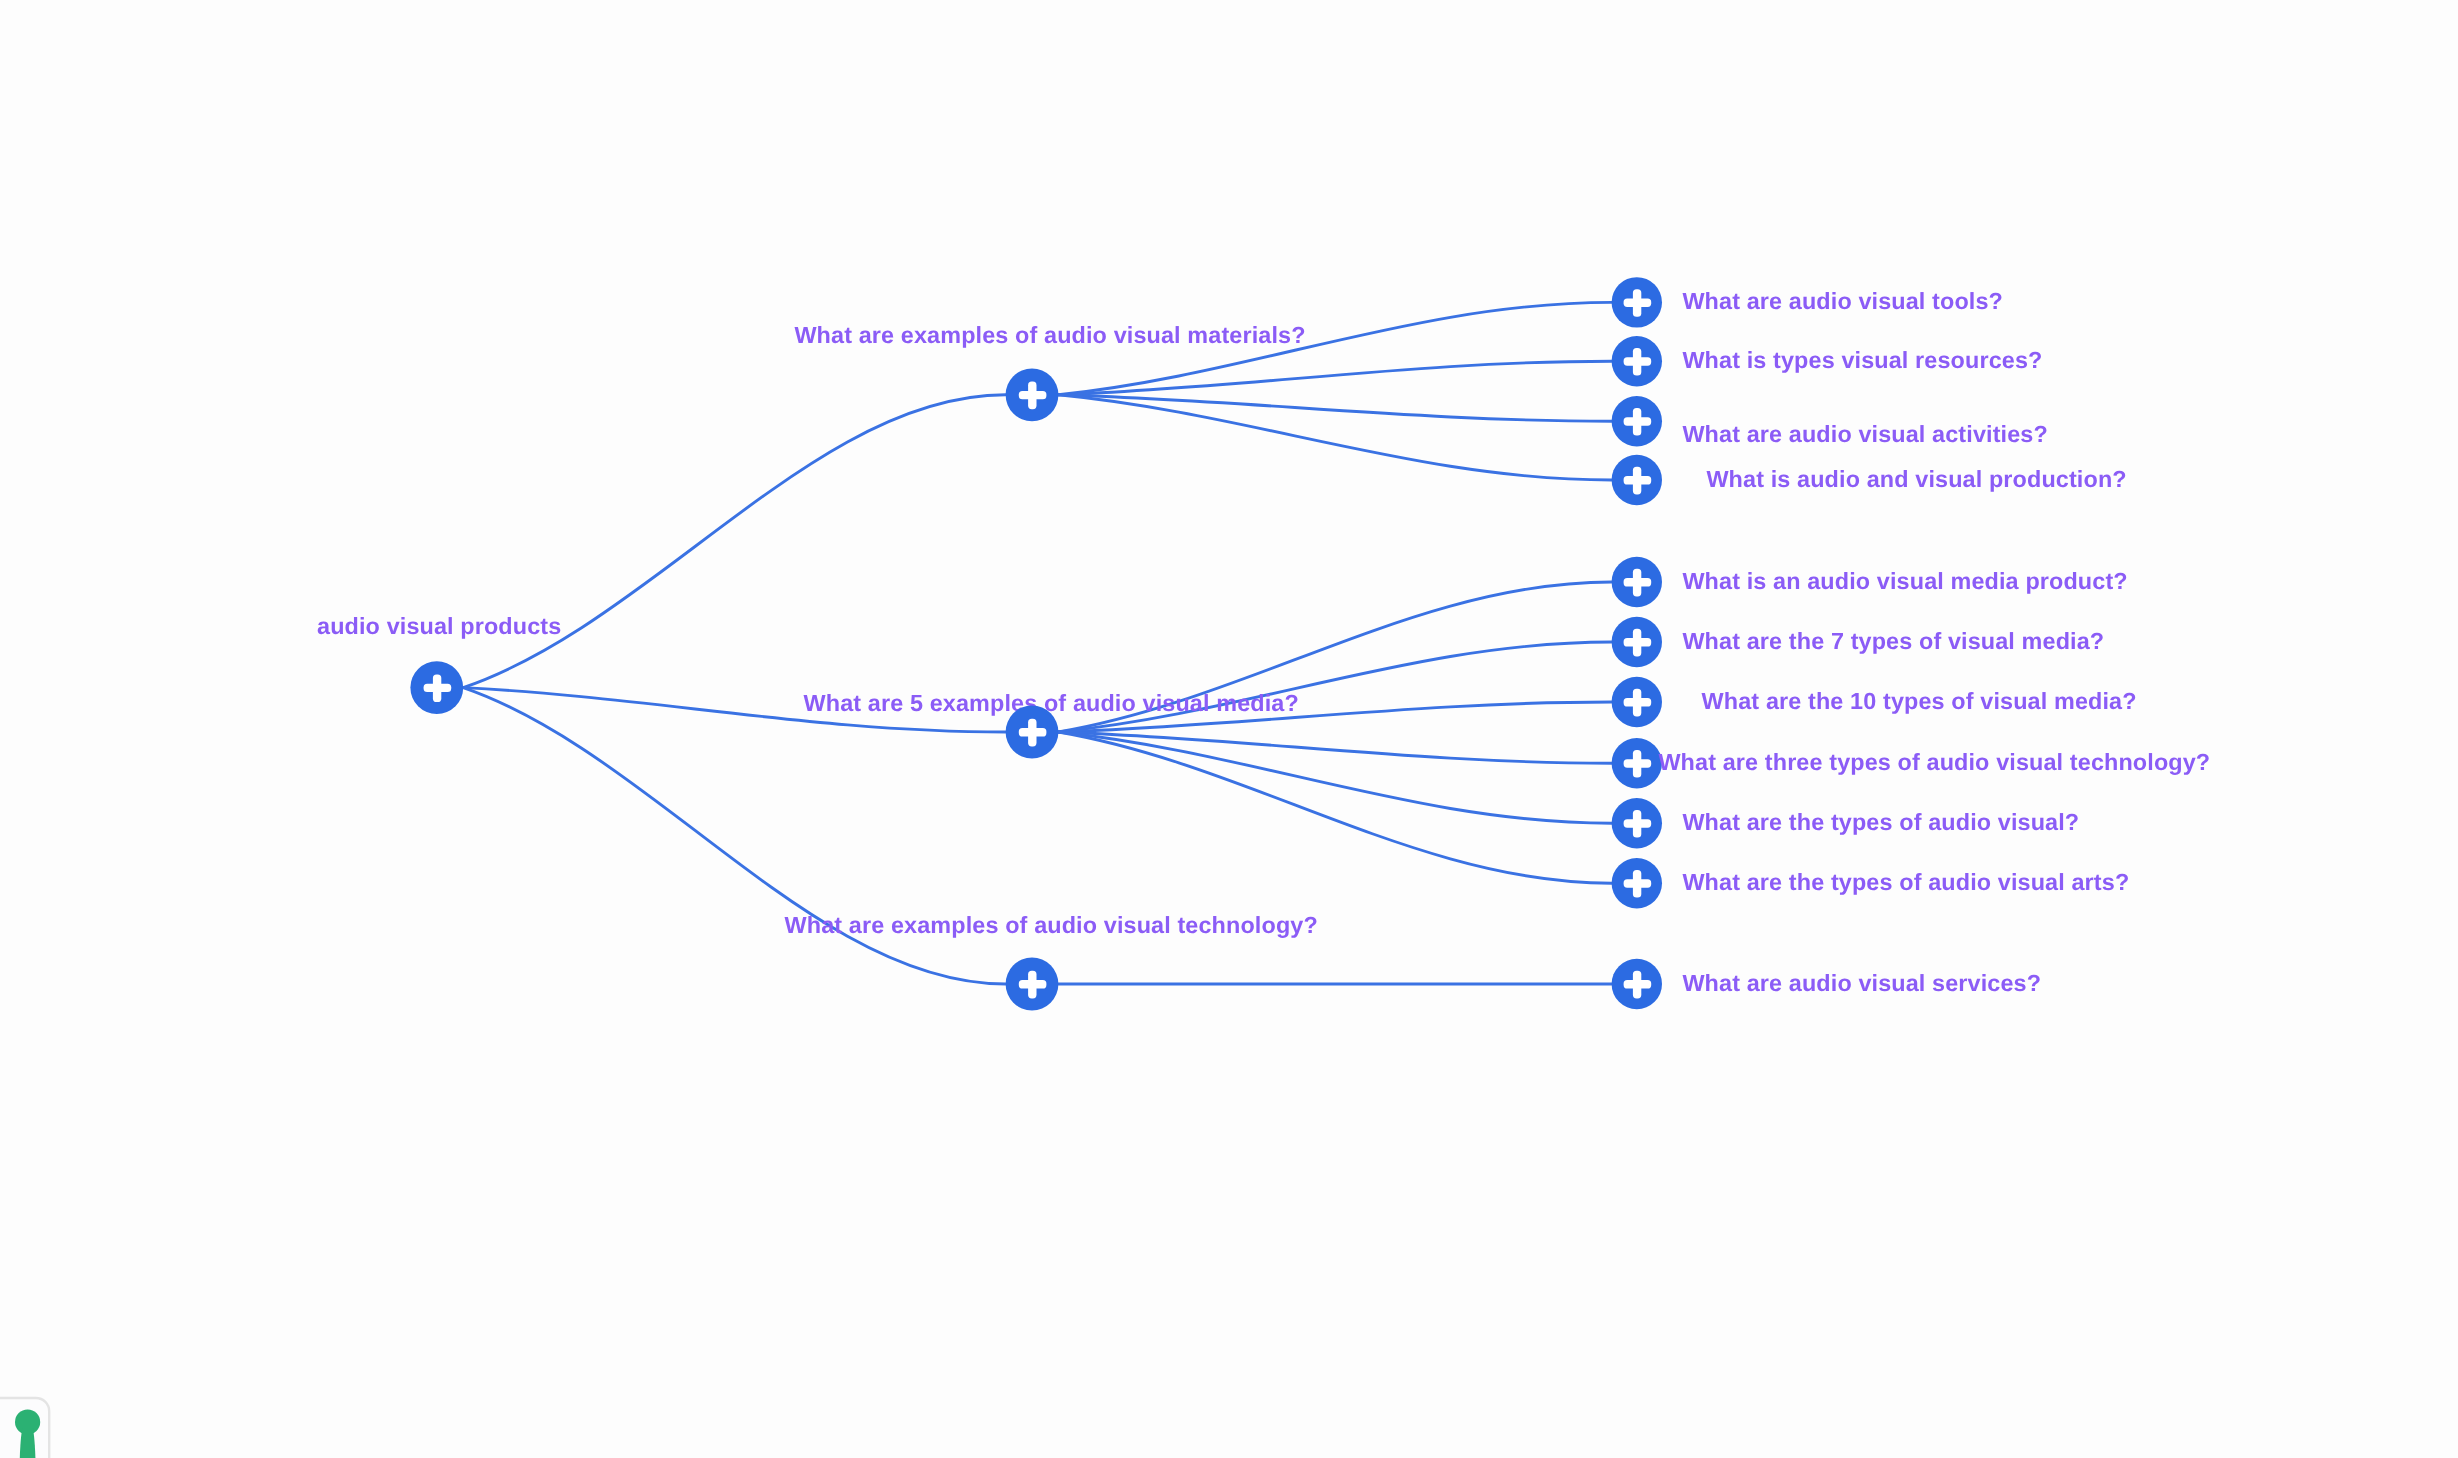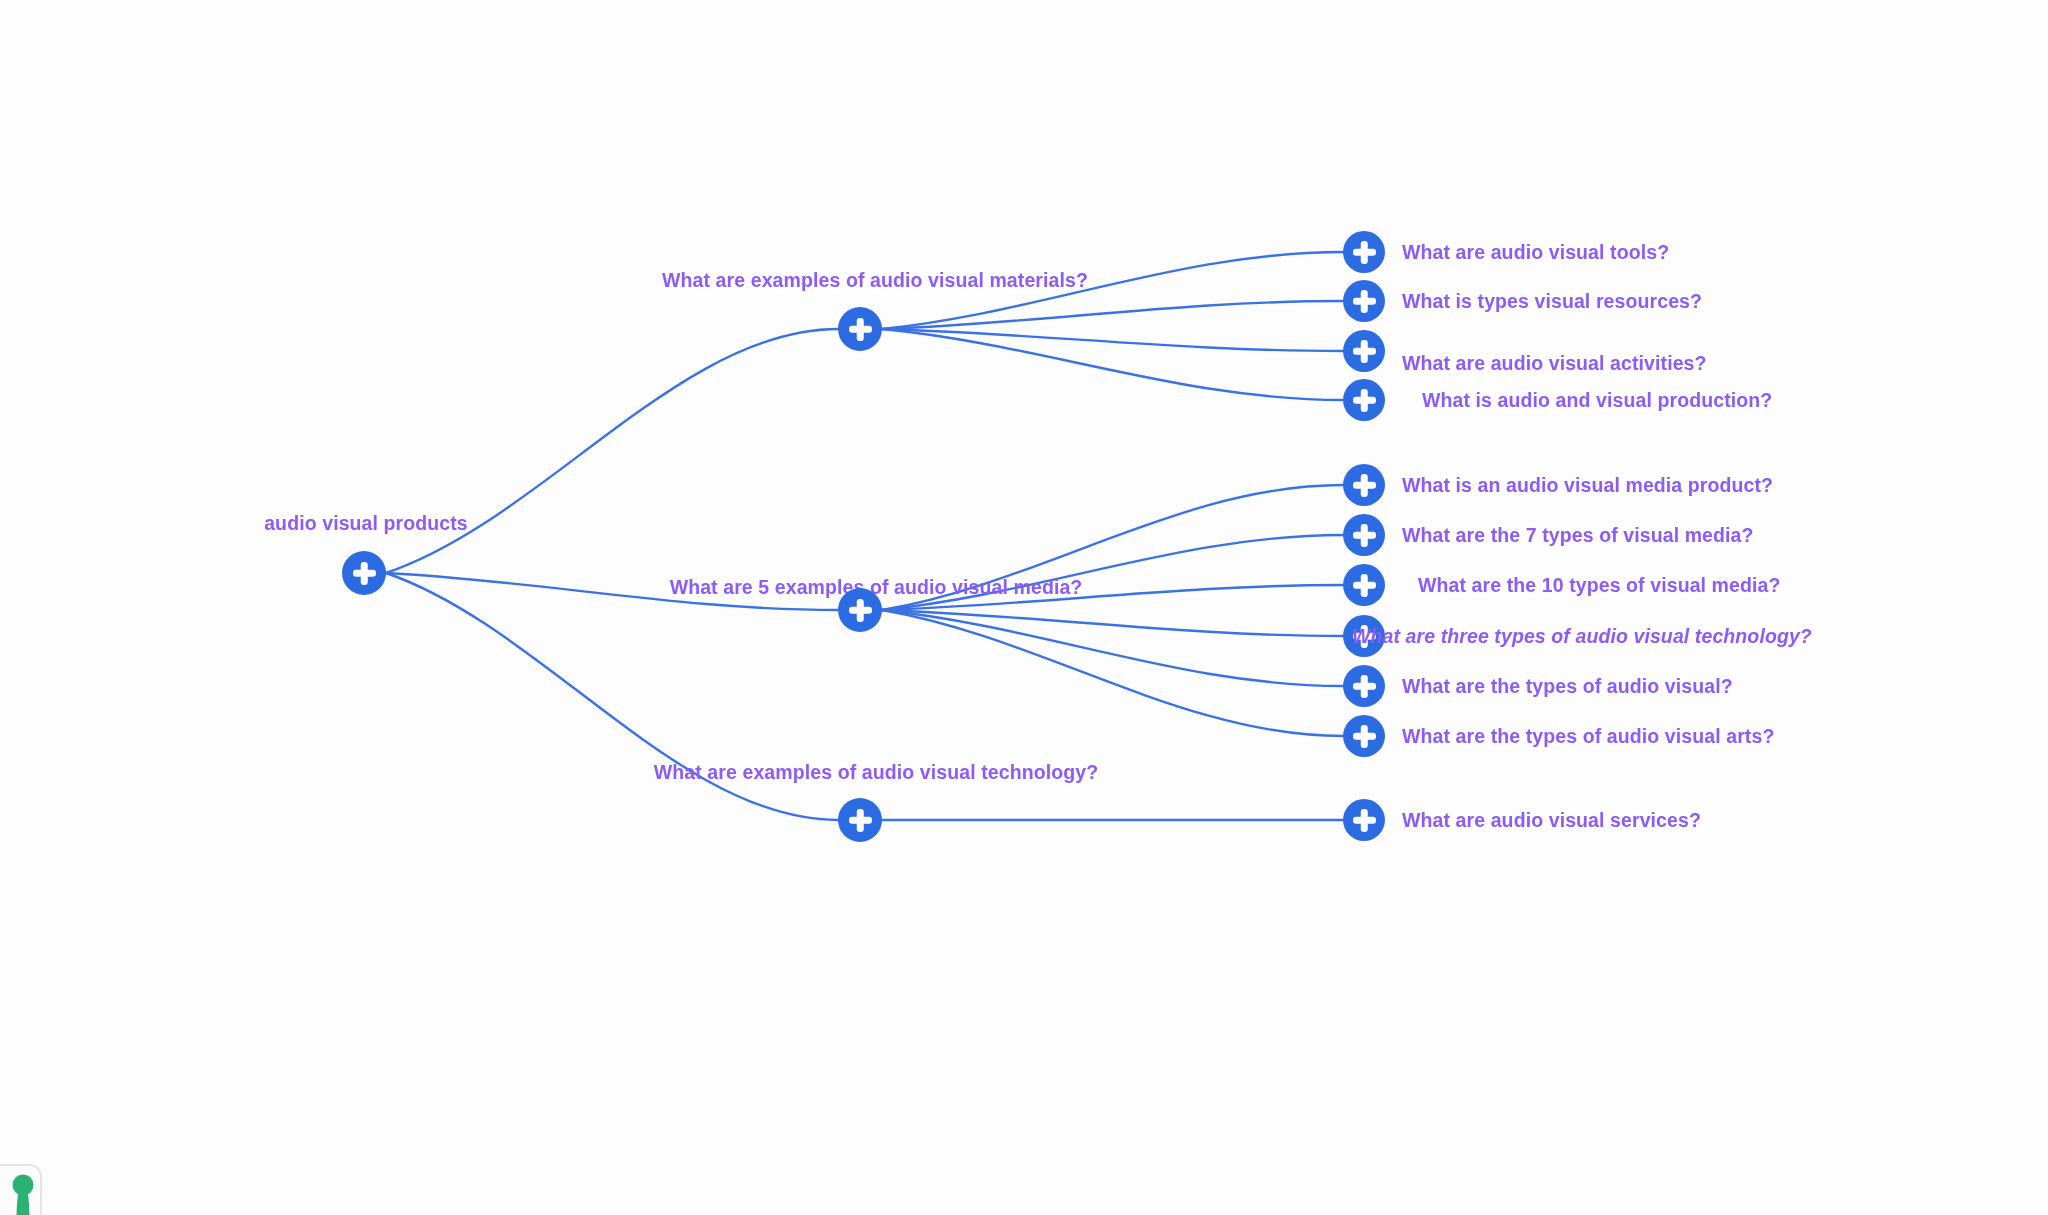--- a/index.html
+++ b/index.html
@@ -103,21 +103,21 @@
         <span class="plus"></span>
       </button>
       <div class="map-label leftal" style="left: 1402px; top: 535px;">What are the 7 types of visual media?</div>
       <button class="node-btn small" style="left: 1364px; top: 585px;">
         <span class="plus"></span>
       </button>
       <div class="map-label leftal" style="left: 1402px; top: 585px; margin-left: 16px;">What are the 10 types of visual media?</div>
       <button class="node-btn small" style="left: 1364px; top: 636px;">
         <span class="plus"></span>
       </button>
-      <div class="map-label leftal" style="left: 1352px; top: 636px; font-style: italic;">What are three types of audio visual technology?</div>
+      <div class="map-label leftal" style="left: 1382px; top: 636px;">What are three types of audio visual technology?</div>
       <button class="node-btn small" style="left: 1364px; top: 686px;">
         <span class="plus"></span>
       </button>
       <div class="map-label leftal" style="left: 1402px; top: 686px;">What are the types of audio visual?</div>
       <button class="node-btn small" style="left: 1364px; top: 736px;">
         <span class="plus"></span>
       </button>
       <div class="map-label leftal" style="left: 1402px; top: 736px;">What are the types of audio visual arts?</div>
       <div class="map-label centered" style="left: 876px; top: 772px;">What are examples of audio visual technology?</div>
       <button class="node-btn big" style="left: 860px; top: 820px;">

